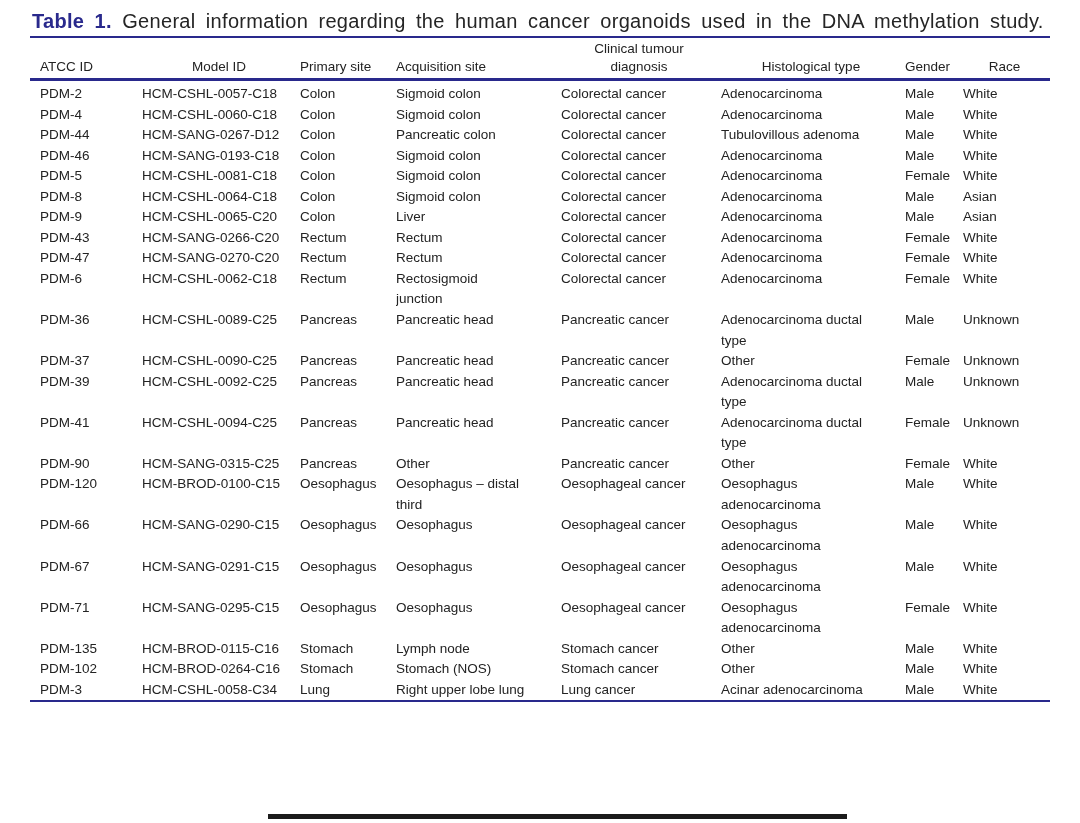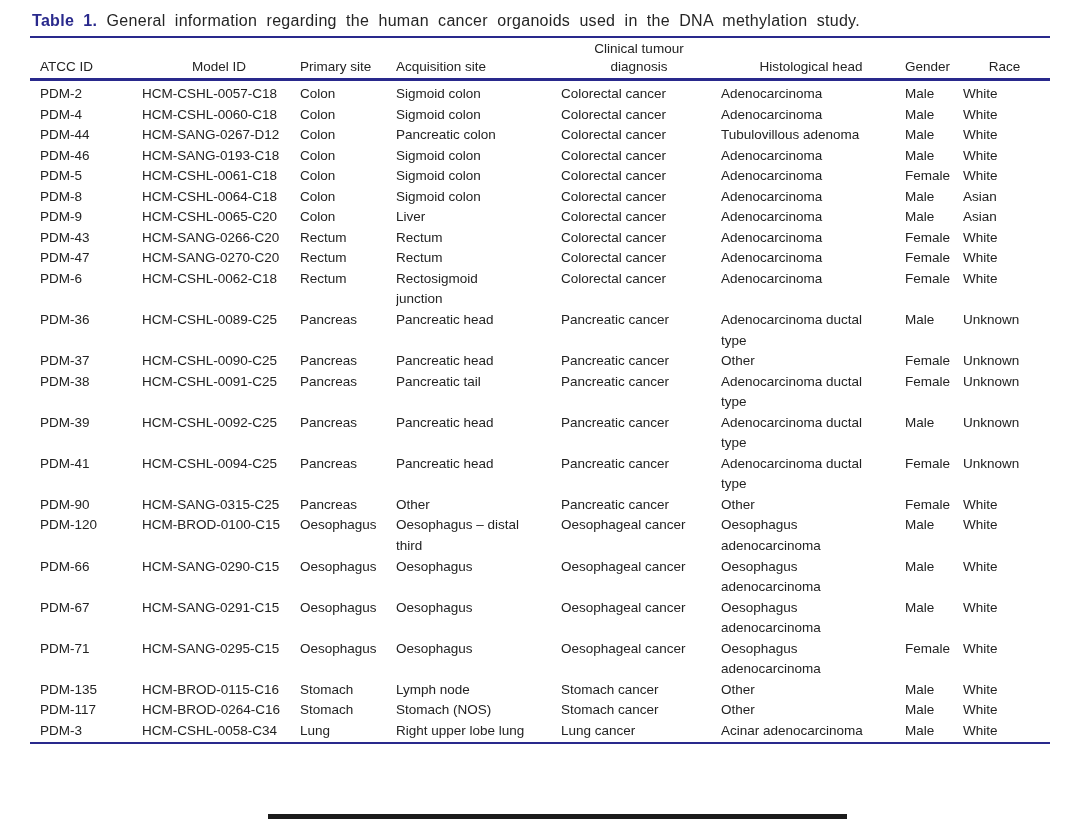--- a/index.html
+++ b/index.html
@@ -7,21 +7,21 @@
   body {
     width: 1080px; height: 823px; overflow: hidden;
     font-family: "Liberation Sans", "DejaVu Sans", sans-serif;
     color: var(--ink, #232323);
   }
   .page { position: relative; width: 1080px; height: 823px; padding: 11px 0 0 30px; }
 
   
   .caption {
     width: 1020px;
-    font-size: 16px; line-height: 20px;
+    font-size: 20px; line-height: 20px;
     letter-spacing: 0.3px; word-spacing: 4.5px;
     padding-left: 2px;
     white-space: nowrap;
   }
   .cap-label { color: var(--accent, #29298c); font-weight: bold; }
   .cap-text  { color: #252525; }
   .rule-top {
     width: 1020px; height: 2px; background: var(--accent, #29298c);
     margin-top: 5px;
   }
@@ -80,21 +80,21 @@
       <col style="width:87px">
     </colgroup>
     <thead>
       <tr>
         <th class="a-left h0">ATCC ID</th>
         <th class="a-center">Model ID</th>
         <th class="a-left">Primary site</th>
         <th class="a-left">Acquisition site</th>
         <th class="a-center">Clinical tumour
 diagnosis</th>
-        <th class="a-center">Histological head</th>
+        <th class="a-center">Histological type</th>
         <th class="a-left">Gender</th>
         <th class="a-center">Race</th>
       </tr>
     </thead>
     <tbody>
         <tr>
           <td class="c0 a-left">PDM-2</td>
           <td class="c1 a-left">HCM-CSHL-0057-C18</td>
           <td class="c2 a-left">Colon</td>
           <td class="c3 a-left">Sigmoid colon</td>
@@ -128,21 +128,21 @@
           <td class="c1 a-left">HCM-SANG-0193-C18</td>
           <td class="c2 a-left">Colon</td>
           <td class="c3 a-left">Sigmoid colon</td>
           <td class="c4 a-left">Colorectal cancer</td>
           <td class="c5 a-left">Adenocarcinoma</td>
           <td class="c6 a-left">Male</td>
           <td class="c7 a-left">White</td>
         </tr>
         <tr>
           <td class="c0 a-left">PDM-5</td>
-          <td class="c1 a-left">HCM-CSHL-0061-C18</td>
+          <td class="c1 a-left">HCM-CSHL-0081-C18</td>
           <td class="c2 a-left">Colon</td>
           <td class="c3 a-left">Sigmoid colon</td>
           <td class="c4 a-left">Colorectal cancer</td>
           <td class="c5 a-left">Adenocarcinoma</td>
           <td class="c6 a-left">Female</td>
           <td class="c7 a-left">White</td>
         </tr>
         <tr>
           <td class="c0 a-left">PDM-8</td>
           <td class="c1 a-left">HCM-CSHL-0064-C18</td>
@@ -205,31 +205,20 @@
           <td class="c6 a-left">Male</td>
           <td class="c7 a-left">Unknown</td>
         </tr>
         <tr>
           <td class="c0 a-left">PDM-37</td>
           <td class="c1 a-left">HCM-CSHL-0090-C25</td>
           <td class="c2 a-left">Pancreas</td>
           <td class="c3 a-left">Pancreatic head</td>
           <td class="c4 a-left">Pancreatic cancer</td>
           <td class="c5 a-left">Other</td>
-          <td class="c6 a-left">Female</td>
-          <td class="c7 a-left">Unknown</td>
-        </tr>
-        <tr>
-          <td class="c0 a-left">PDM-38</td>
-          <td class="c1 a-left">HCM-CSHL-0091-C25</td>
-          <td class="c2 a-left">Pancreas</td>
-          <td class="c3 a-left">Pancreatic tail</td>
-          <td class="c4 a-left">Pancreatic cancer</td>
-          <td class="c5 a-left">Adenocarcinoma ductal
-type</td>
           <td class="c6 a-left">Female</td>
           <td class="c7 a-left">Unknown</td>
         </tr>
         <tr>
           <td class="c0 a-left">PDM-39</td>
           <td class="c1 a-left">HCM-CSHL-0092-C25</td>
           <td class="c2 a-left">Pancreas</td>
           <td class="c3 a-left">Pancreatic head</td>
           <td class="c4 a-left">Pancreatic cancer</td>
           <td class="c5 a-left">Adenocarcinoma ductal
@@ -307,21 +296,21 @@
           <td class="c0 a-left">PDM-135</td>
           <td class="c1 a-left">HCM-BROD-0115-C16</td>
           <td class="c2 a-left">Stomach</td>
           <td class="c3 a-left">Lymph node</td>
           <td class="c4 a-left">Stomach cancer</td>
           <td class="c5 a-left">Other</td>
           <td class="c6 a-left">Male</td>
           <td class="c7 a-left">White</td>
         </tr>
         <tr>
-          <td class="c0 a-left">PDM-117</td>
+          <td class="c0 a-left">PDM-102</td>
           <td class="c1 a-left">HCM-BROD-0264-C16</td>
           <td class="c2 a-left">Stomach</td>
           <td class="c3 a-left">Stomach (NOS)</td>
           <td class="c4 a-left">Stomach cancer</td>
           <td class="c5 a-left">Other</td>
           <td class="c6 a-left">Male</td>
           <td class="c7 a-left">White</td>
         </tr>
         <tr>
           <td class="c0 a-left">PDM-3</td>

